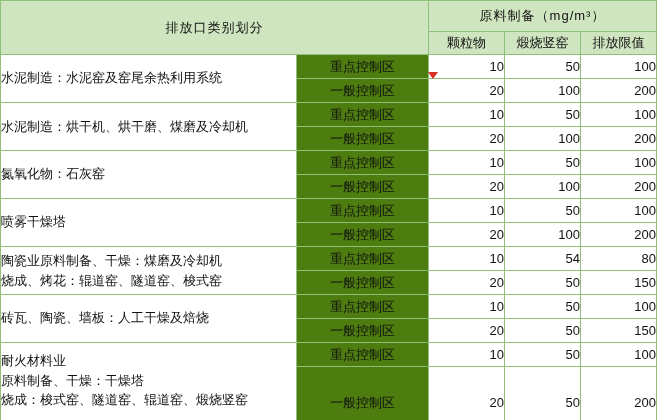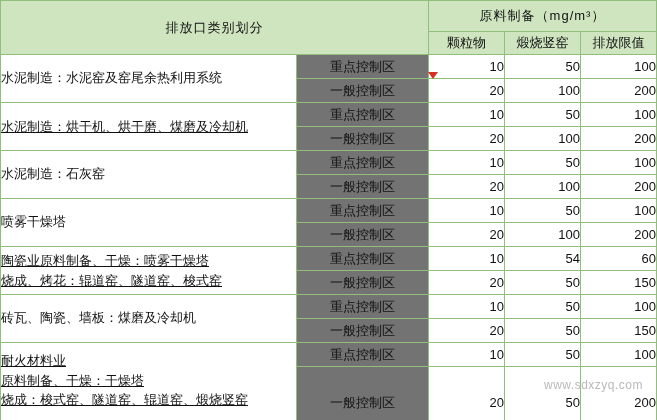--- a/index.html
+++ b/index.html
@@ -48,32 +48,31 @@
   .cat-cell {
     text-align: left;
     padding: 4px 6px 4px 8px;
     font-size: 13px;
     line-height: 1.45;
     margin-left: 26px;
   }
   .ctrl-cell {
     text-align: center;
     font-size: 13px;
-    background: #737373;
+    background: #4d7c0f;
   }
   .num-cell {
     text-align: right;
     font-size: 13px;
   }
   .row-h {
     height: 24px;
   }
   .tall {
     line-height: 1.5;
-    text-decoration: underline;
   }
   .watermark {
     position: absolute;
     right: 14px;
     bottom: 28px;
     color: #b9b9b9;
     font-size: 12px;
     letter-spacing: 0.5px;
     pointer-events: none;
   }
@@ -136,21 +135,21 @@
         <td class="num-cell">100</td>
       </tr>
       <tr class="row-h">
         <td class="ctrl-cell">一般控制区</td>
         <td class="num-cell">20</td>
         <td class="num-cell">100</td>
         <td class="num-cell">200</td>
       </tr>
 
       <tr class="row-h">
-        <td class="cat-cell" rowspan="2">水泥制造：石灰窑</td>
+        <td class="cat-cell" rowspan="2">氮氧化物：石灰窑</td>
         <td class="ctrl-cell">重点控制区</td>
         <td class="num-cell">10</td>
         <td class="num-cell">50</td>
         <td class="num-cell">100</td>
       </tr>
       <tr class="row-h">
         <td class="ctrl-cell">一般控制区</td>
         <td class="num-cell">20</td>
         <td class="num-cell">100</td>
         <td class="num-cell">200</td>
@@ -164,36 +163,36 @@
         <td class="num-cell">100</td>
       </tr>
       <tr class="row-h">
         <td class="ctrl-cell">一般控制区</td>
         <td class="num-cell">20</td>
         <td class="num-cell">100</td>
         <td class="num-cell">200</td>
       </tr>
 
       <tr class="row-h">
-        <td class="cat-cell tall" rowspan="2" style="white-space:pre-line">陶瓷业原料制备、干燥：喷雾干燥塔
+        <td class="cat-cell tall" rowspan="2" style="white-space:pre-line">陶瓷业原料制备、干燥：煤磨及冷却机
 烧成、烤花：辊道窑、隧道窑、梭式窑</td>
         <td class="ctrl-cell">重点控制区</td>
         <td class="num-cell">10</td>
         <td class="num-cell">54</td>
-        <td class="num-cell">60</td>
+        <td class="num-cell">80</td>
       </tr>
       <tr class="row-h">
         <td class="ctrl-cell">一般控制区</td>
         <td class="num-cell">20</td>
         <td class="num-cell">50</td>
         <td class="num-cell">150</td>
       </tr>
 
       <tr class="row-h">
-        <td class="cat-cell" rowspan="2">砖瓦、陶瓷、墙板：煤磨及冷却机</td>
+        <td class="cat-cell" rowspan="2">砖瓦、陶瓷、墙板：人工干燥及焙烧</td>
         <td class="ctrl-cell">重点控制区</td>
         <td class="num-cell">10</td>
         <td class="num-cell">50</td>
         <td class="num-cell">100</td>
       </tr>
       <tr class="row-h">
         <td class="ctrl-cell">一般控制区</td>
         <td class="num-cell">20</td>
         <td class="num-cell">50</td>
         <td class="num-cell">150</td>
@@ -212,15 +211,14 @@
         <td class="ctrl-cell">一般控制区</td>
         <td class="num-cell">20</td>
         <td class="num-cell">50</td>
         <td class="num-cell">200</td>
       </tr>
 
     </tbody>
   </table>
 
   <div class="redmark"></div>
-  <div class="watermark">www.sdxzyq.com</div>
 
 </div>
 
 </body></html>

